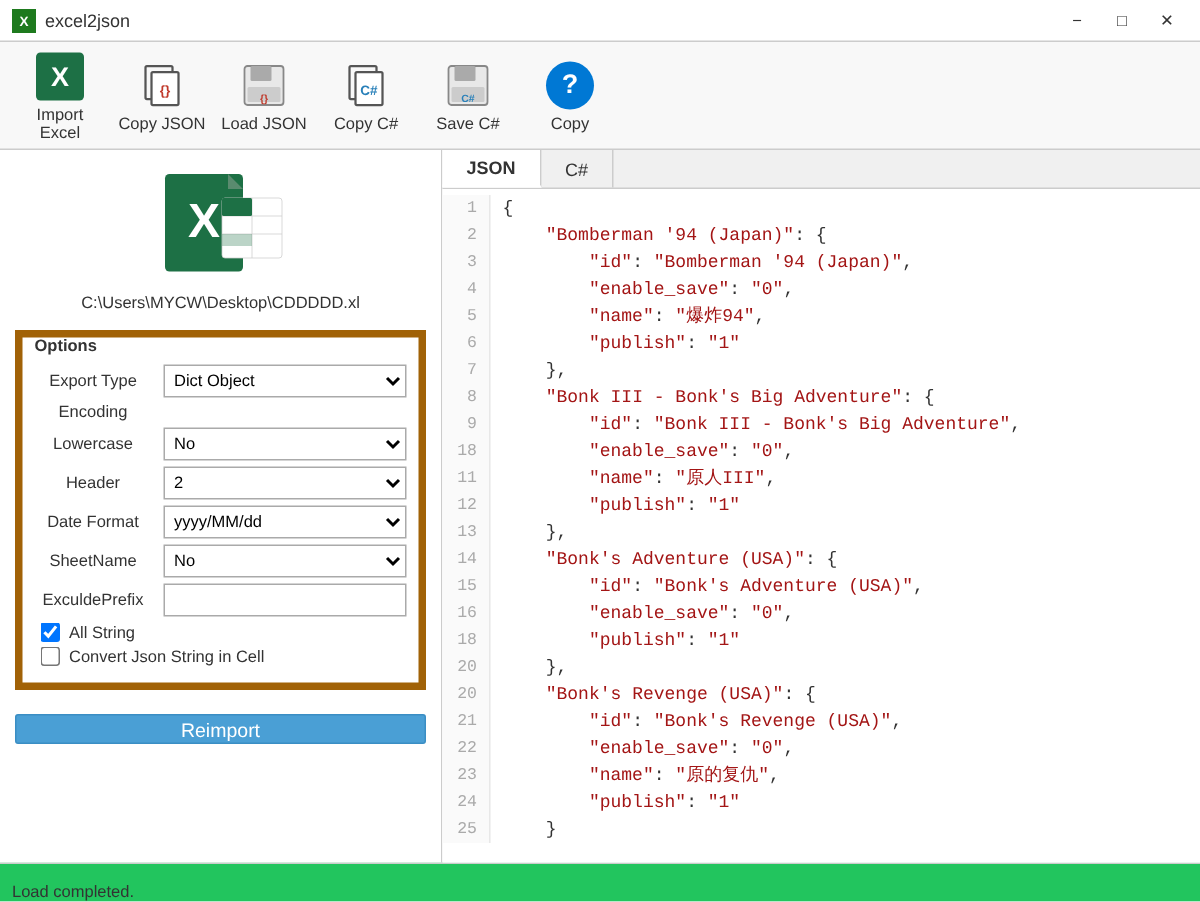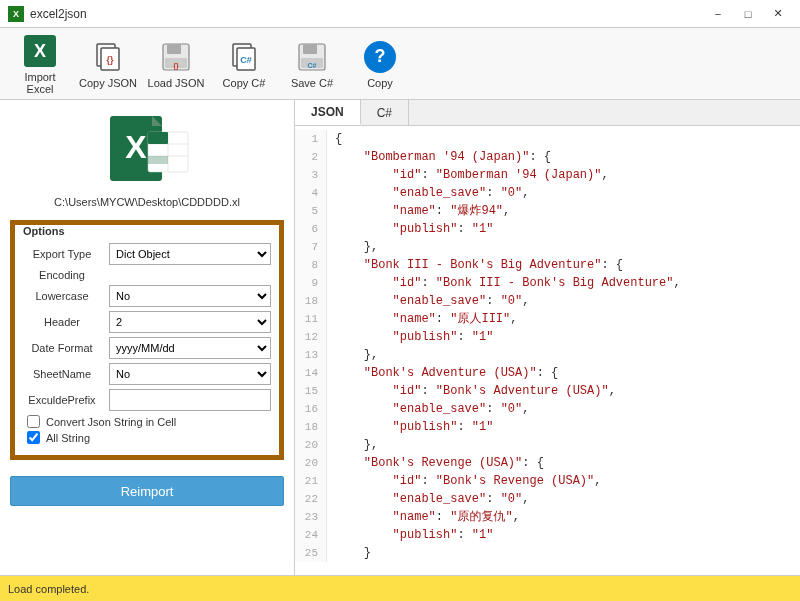--- a/index.html
+++ b/index.html
@@ -195,21 +195,21 @@
     }
     .checkbox-label {
       font-size: 11px;
       color: #333;
     }
 
     .reimport-btn {
       background: #4a9fd5;
       color: white;
       border: 1px solid #3a8ec4;
-      height: 30px;
+      height: 20px;
       width: 100%;
       cursor: pointer;
       font-size: 13px;
       border-radius: 2px;
       margin-top: 8px;
     }
 
     
     .right-panel {
       flex: 1;
@@ -267,25 +267,25 @@
     }
     .line-content {
       padding-left: 8px;
       white-space: pre;
       color: #333;
     }
     .str-val { color: #a31515; }
 
     
     .status-bar {
-      background: #fde047;
+      background: #22c55e;
       border-top: 1px solid #ccc;
       height: 26px;
       display: flex;
-      align-items: center;
+      align-items: flex-end;
       padding: 0 8px;
       font-size: 11px;
       color: #333;
     }
 
     
     .code-area::-webkit-scrollbar { width: 10px; height: 10px; }
     .code-area::-webkit-scrollbar-track { background: #f0f0f0; }
     .code-area::-webkit-scrollbar-thumb { background: #bbb; border-radius: 3px; }
   </style>
@@ -445,27 +445,27 @@
           <option>Yes</option>
         </select>
       </div>
 
       <div class="option-row">
         <label class="option-label">ExculdePrefix</label>
         <input class="option-input" type="text" value="" style="">
       </div>
 
       <div class="checkbox-row">
+        <input type="checkbox" id="cb2" checked="" style="">
+        <label class="checkbox-label" for="cb2">All String</label>
+      </div>
+
+      <div class="checkbox-row">
         <input type="checkbox" id="cb1" style="">
         <label class="checkbox-label" for="cb1">Convert Json String in Cell</label>
-      </div>
-
-      <div class="checkbox-row">
-        <input type="checkbox" id="cb2" checked="" style="">
-        <label class="checkbox-label" for="cb2">All String</label>
       </div>
     </div>
 
     <button class="reimport-btn">Reimport</button>
   </div>
 
   <div class="right-panel">
 
     <div class="tab-bar">
       <div class="tab active">JSON</div>

